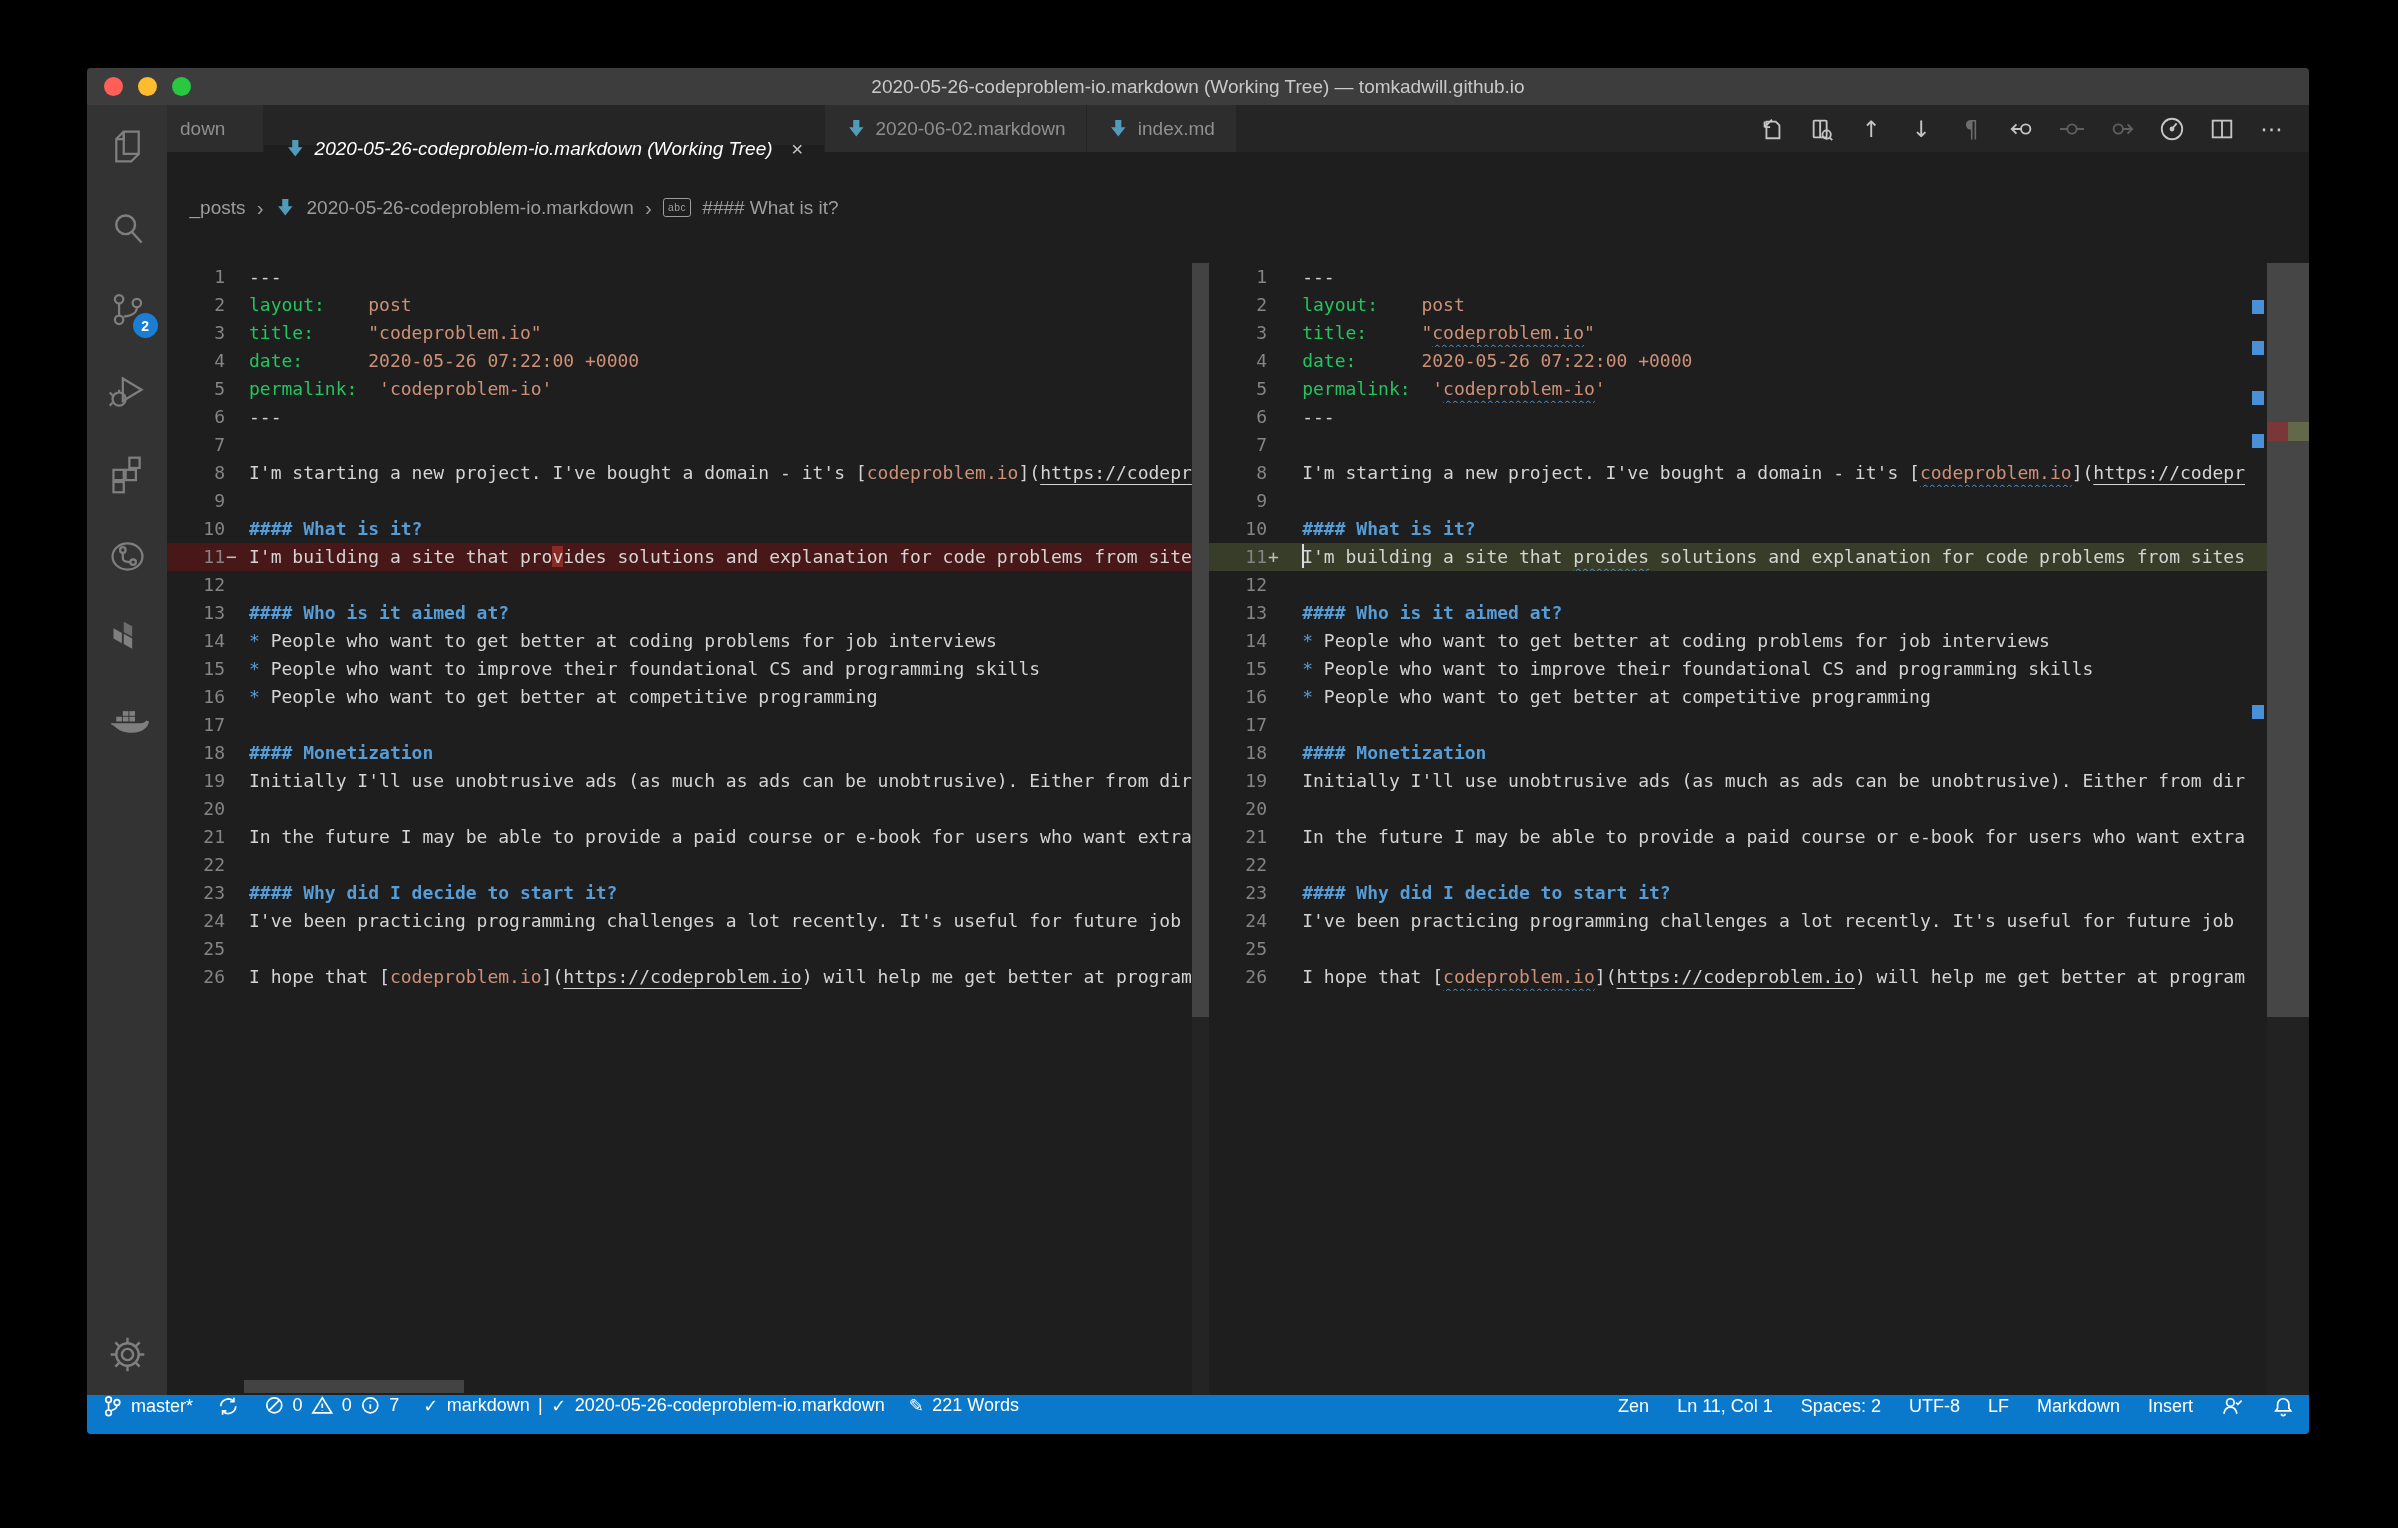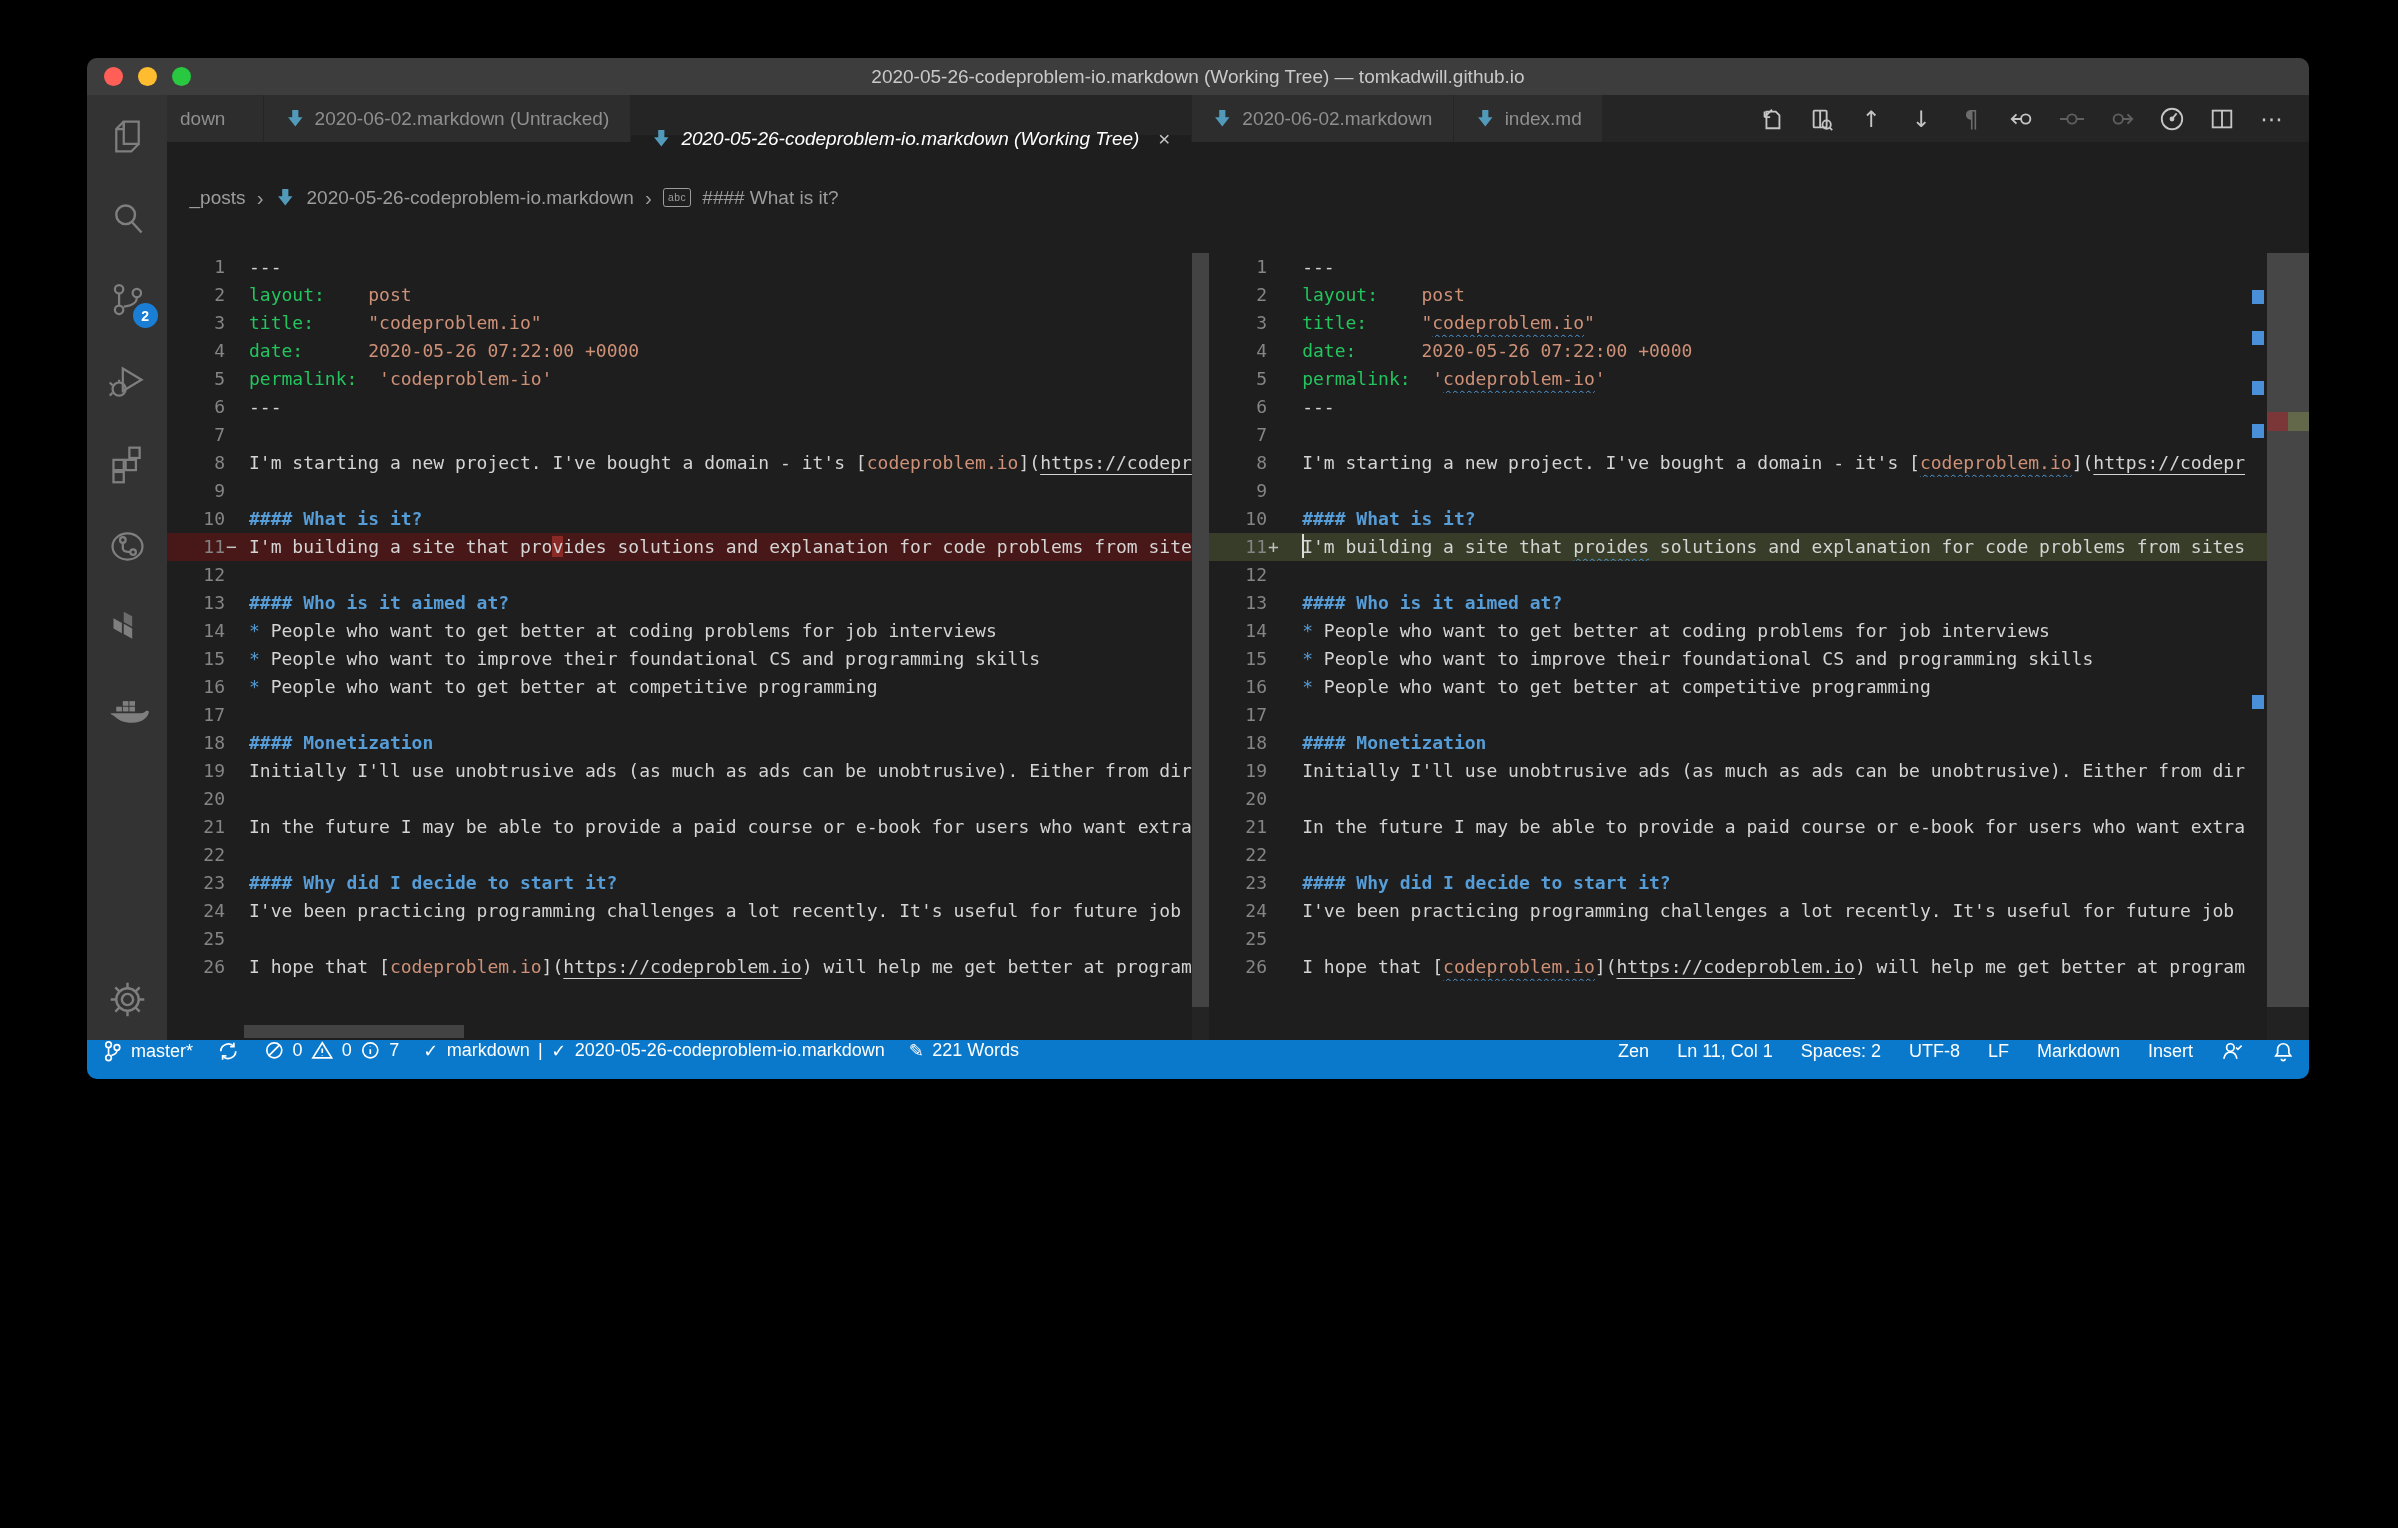--- a/index.html
+++ b/index.html
@@ -1,18 +1,18 @@
 <!DOCTYPE html>
 <html style="font-size:15px"><head>
 <meta charset="utf-8">
 <style>
   * { margin:0; padding:0; box-sizing:border-box; }
   html,body { width:2399px; height:1528px; background:#000; font-family:"Liberation Sans", sans-serif; }
-  .window { position:absolute; left:87px; top:58px; width:2222px; height:1021px;
-            background:#1e1e1e; border-radius:10px; overflow:hidden;
+  .window { position:absolute; left:87px; top:68px; width:2222px; height:1366px;
+            background:#1e1e1e; border-radius:4px; overflow:hidden;
             box-shadow:0 22.5px 66px rgba(0,0,0,.65); }
 
   
   .titlebar { position:relative; height:37px; background:#3d3d3e; display:flex; align-items:center; justify-content:center; }
   .title-text { color:#c9c9c9; font-size:19px; }
   .traffic { position:absolute; left:17px; top:9.4px; display:flex; gap:15px; }
   .tl { width:19px; height:19px; border-radius:50%; }
   .tl.red{background:#ff5f57}.tl.yellow{background:#febc2e}.tl.green{background:#28c840}
 
   
@@ -185,26 +185,20 @@
           </svg>
         </div>
       </div>
     </div>
 
     <div class="editorcol">
 
       <div class="tabs">
         <div class="tab partial">
           <span>down</span>
-        </div>
-        <div class="tab">
-          <svg class="md-icon" viewBox="0 0 20 20">
-              <polygon points="7,2 13,2 13,9 17,9 10,18 3,9 7,9" fill="#519aba"></polygon>
-            </svg>
-          <span>2020-06-02.markdown (Untracked)</span>
         </div>
         <div class="tab active">
           <svg class="md-icon" viewBox="0 0 20 20">
               <polygon points="7,2 13,2 13,9 17,9 10,18 3,9 7,9" fill="#519aba"></polygon>
             </svg>
           <span>2020-05-26-codeproblem-io.markdown (Working Tree)</span>
           <span class="close">×</span>
         </div>
         <div class="tab">
           <svg class="md-icon" viewBox="0 0 20 20">

